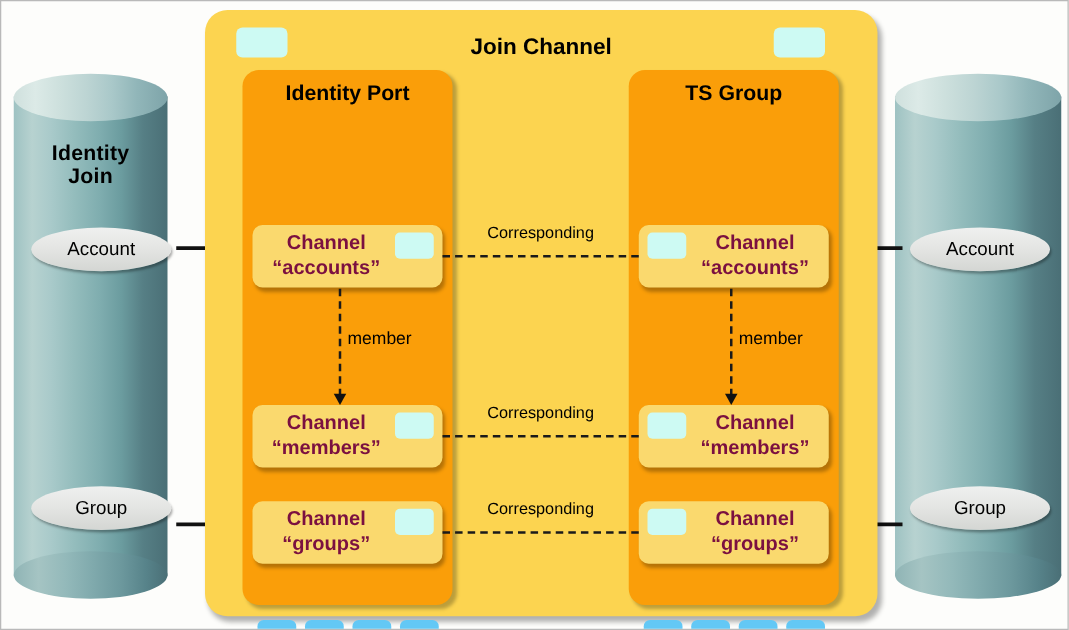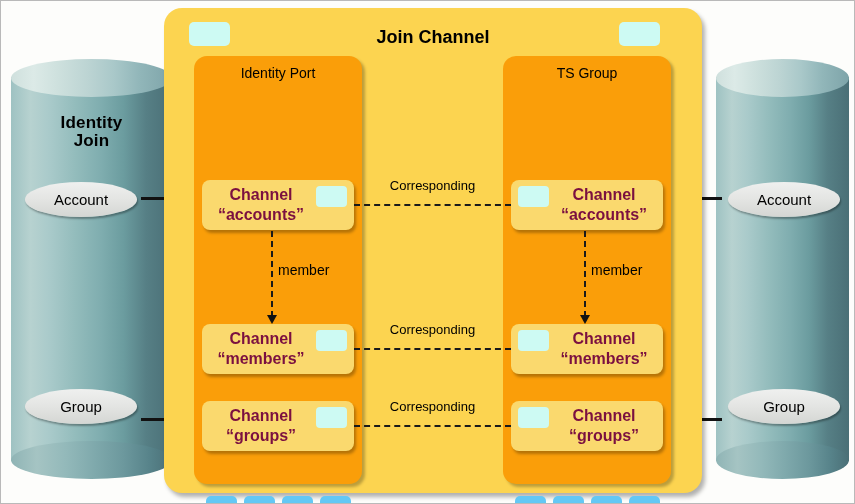--- a/index.html
+++ b/index.html
@@ -81,21 +81,21 @@
   .port{
     position:absolute;top:48px;width:168px;height:428px;
     background:#fa9e09;
     border-radius:13px;
     box-shadow:3px 3px 3px rgba(0,0,0,.26);
   }
   #port-identity{left:30px;}
   #port-ts{left:339px;}
   .port-title{
     position:absolute;left:0;right:0;top:9px;
-    text-align:center;font-weight:normal;font-size:14px;color:#000;
+    text-align:center;font-weight:bold;font-size:17px;color:#000;
   }
 
   
   .chan{
     position:absolute;
     width:152px;height:50px;
     background:#fad96e;
     border-radius:8px;
     box-shadow:2px 3px 3px rgba(0,0,0,.28);
   }
@@ -149,21 +149,21 @@
     background:#63c8f5;border-radius:5px;
     display:flex;align-items:center;justify-content:center;
     font-weight:bold;font-size:13px;color:#6d0f3d;
   }
 </style>
 </head>
 <body>
 
 <div id="stage">
 
-  <div class="cyl" id="cyl-left" style="left:10px;top:58px;width:123px;height:420px;padding-left:38px;">
+  <div class="cyl" id="cyl-left" style="left:10px;top:58px;width:123px;height:420px;">
     <div class="body"></div>
     <div class="top"></div>
     <div class="bot"></div>
     <div class="cname" style="top:55px;">
       <div>Identity</div>
       <div>Join</div>
     </div>
     <div class="pill" style="left:14px;top:123px;width:112px;height:35px;">
       <span>Account</span>
     </div>

